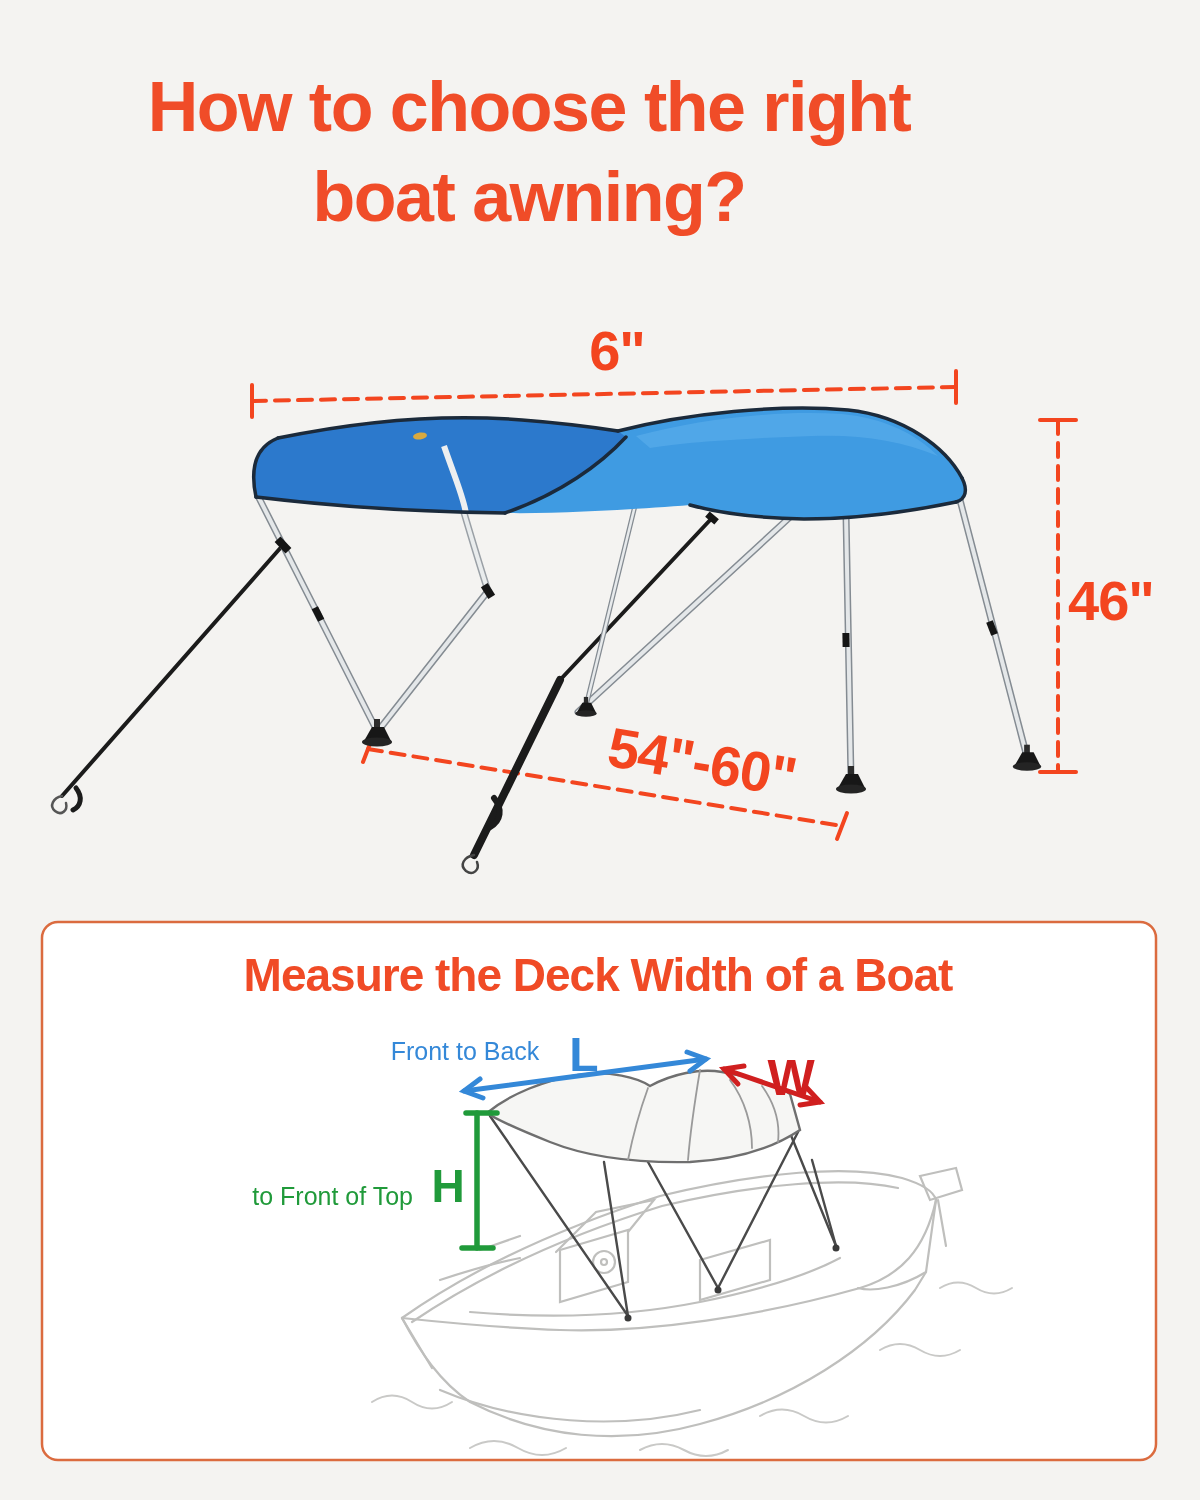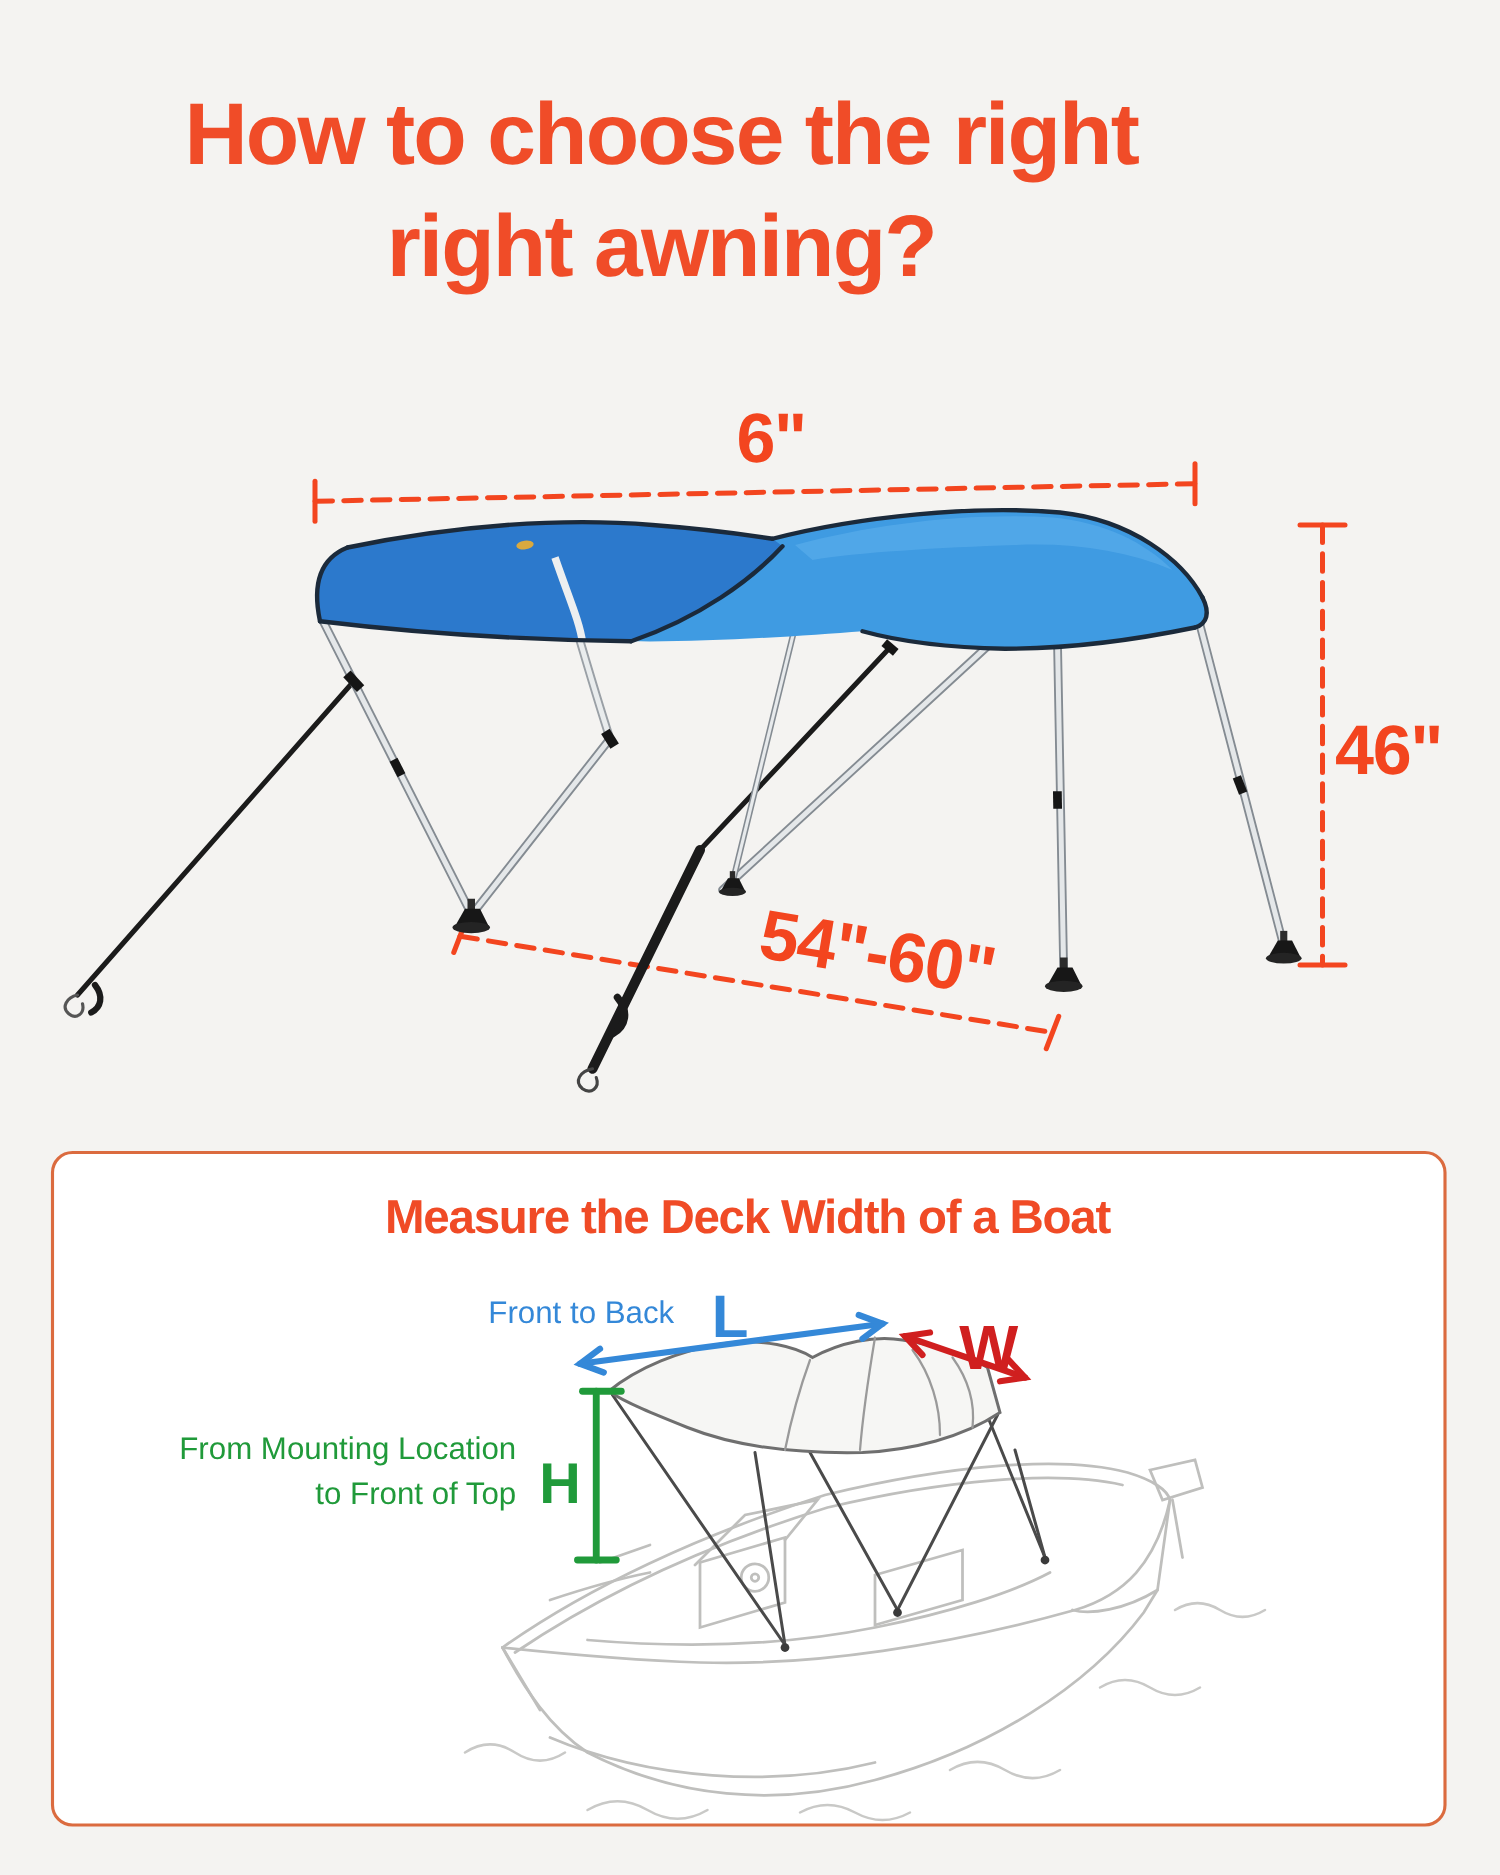--- a/index.html
+++ b/index.html
@@ -8,21 +8,21 @@
     background:#f4f3f1;overflow:hidden;
     font-family:"Liberation Sans","DejaVu Sans",sans-serif;
   }
   .abs{position:absolute;white-space:nowrap;}
   .center{transform:translate(-50%,-50%);}
   .main-title{
     left:0;top:62px;width:1058px;text-align:center;
     color:#F04C28;font-weight:bold;font-size:70px;line-height:90px;letter-spacing:-1.5px;
   }
   .dim{color:#F3451F;font-weight:bold;font-size:56px;letter-spacing:-1px;}
-  .panel-title{color:#F04B26;font-weight:bold;font-size:38px;letter-spacing:-1px;}
+  .panel-title{color:#F04B26;font-weight:bold;font-size:46px;letter-spacing:-1px;}
   .cap{font-size:25px;}
   .blue{color:#3488D8;}
   .red{color:#D01F1F;}
   .green{color:#209A3A;}
   .letter-l{font-size:48px;font-weight:bold;}
   .letter-w{font-size:50px;font-weight:bold;}
   .letter-h{font-size:46px;font-weight:bold;}
   svg{position:absolute;left:0;top:0;}
 </style>
 </head>
@@ -220,37 +220,36 @@
 
     <g stroke="#209A3A" stroke-width="5.5" stroke-linecap="round">
       <line x1="477" y1="1113" x2="477" y2="1248"></line>
       <line x1="466" y1="1113" x2="497" y2="1113"></line>
       <line x1="462" y1="1248" x2="493" y2="1248"></line>
     </g>
   </svg>
 
   <div class="abs main-title">
     <div>How to choose the right</div>
-    <div>right awning?</div>
+    <div>boat awning?</div>
   </div>
 
   <div class="abs center dim" style="left:617px;top:350px;">6"</div>
 
   <div class="abs dim" style="left:1068px;top:600px;transform:translateY(-50%);">46"</div>
 
   <div class="abs dim" style="left:702px;top:762px;transform:translate(-50%,-50%) rotate(9.5deg);">54"-60"</div>
 
   <div class="abs center panel-title" style="left:598px;top:975px;">Measure the Deck Width of a Boat</div>
 
   <div class="abs center cap blue" style="left:465px;top:1051px;">Front to Back</div>
 
   <div class="abs center blue letter-l" style="left:584px;top:1054px;">L</div>
 
   <div class="abs center red letter-w" style="left:791px;top:1078px;">W</div>
 
 
   <div class="abs green letter-h" style="left:448px;top:1186px;transform:translate(-50%,-50%);">H</div>
 
-  <div class="abs cap green" style="left:413px;top:1160px;transform:translate(-100%,-50%);">From Mounting Location</div>
 
   <div class="abs cap green" style="left:413px;top:1196px;transform:translate(-100%,-50%);">to Front of Top</div>
 
 </div>
 
 </body></html>

